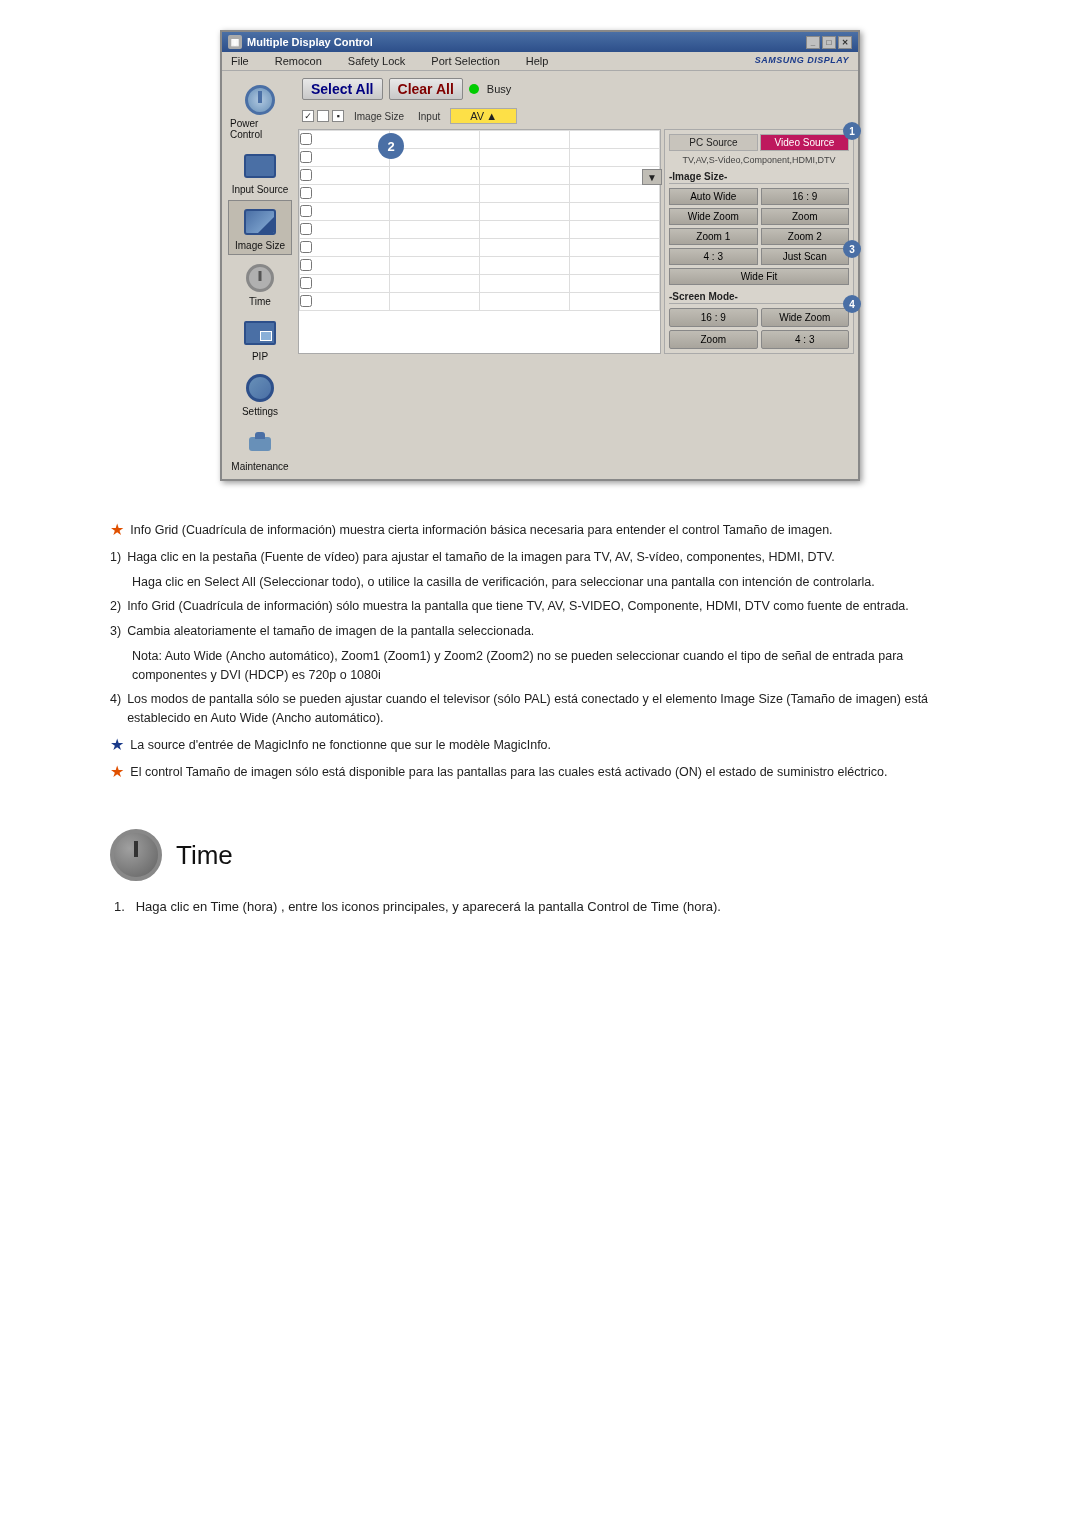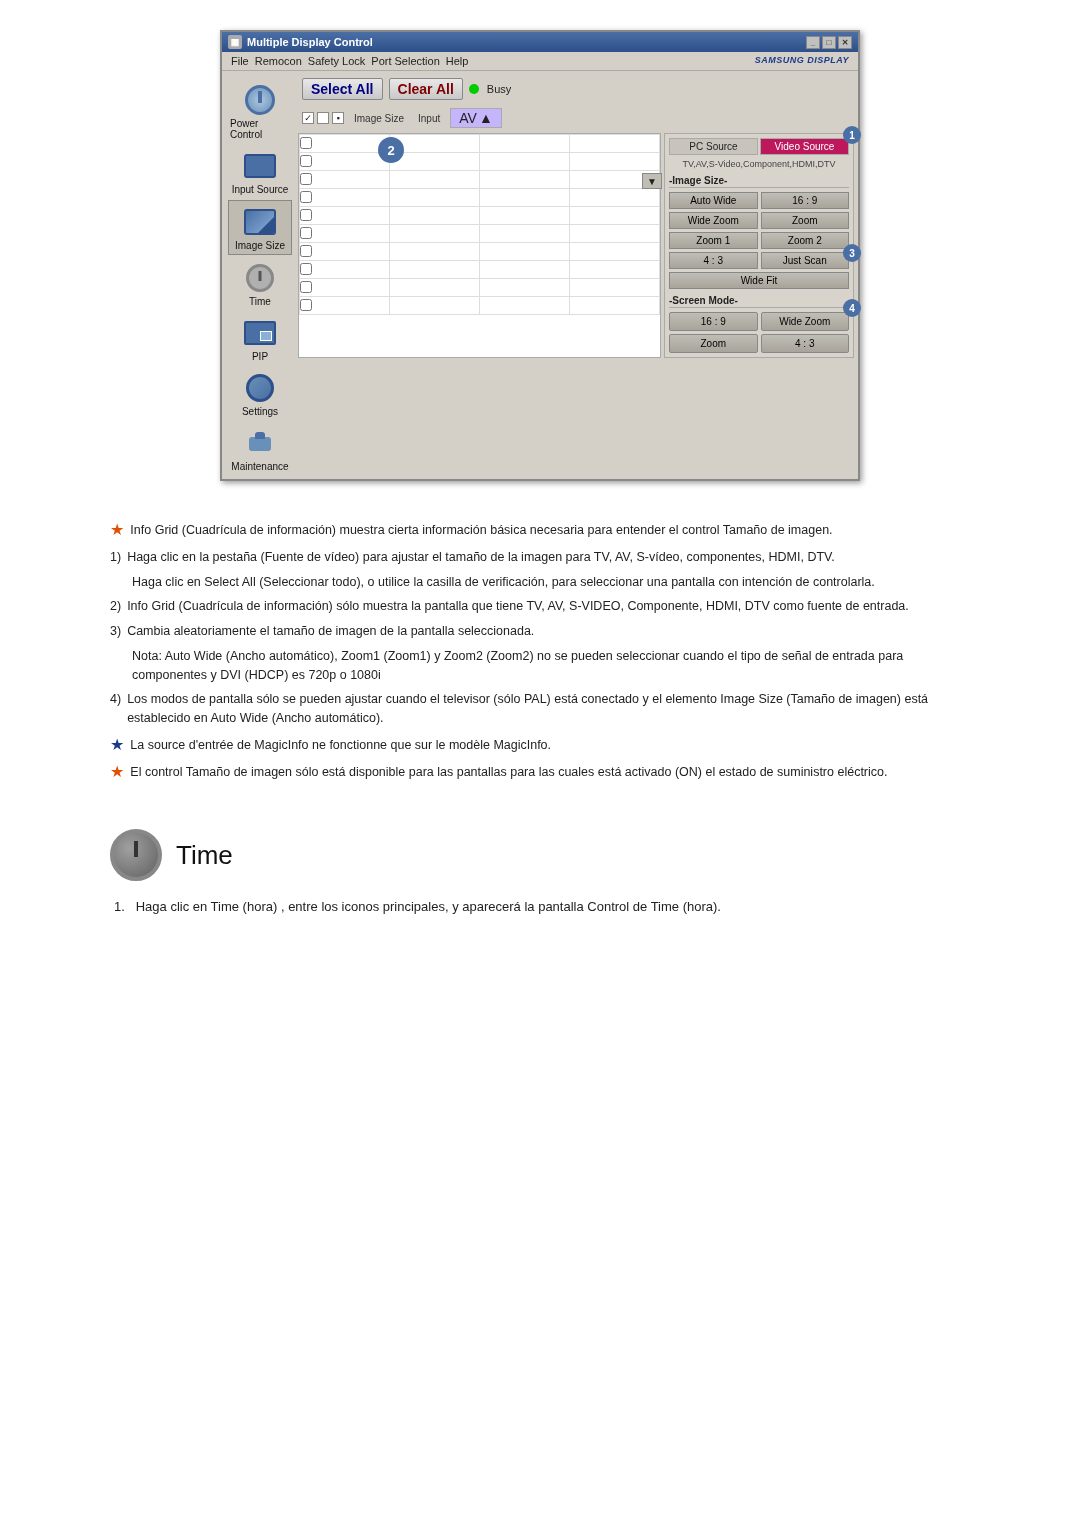--- a/index.html
+++ b/index.html
@@ -54,21 +54,21 @@
       cursor: pointer;
       display: flex; align-items: center; justify-content: center;
       font-size: 8px; color: #333;
     }
 
     .menubar {
       background: #d4d0c8;
       border-bottom: 1px solid #aaa;
       padding: 2px 6px;
       display: flex;
-      gap: 0;
+      gap: 20px;
       font-size: 11px;
     }
     .menubar span {
       cursor: pointer;
       padding: 1px 3px;
     }
     .samsung-logo {
       margin-left: auto;
       font-size: 9px;
       font-style: italic;
@@ -166,24 +166,24 @@
     .grid-header-checks {
       display: flex; gap:3px; align-items:center;
     }
     .chk { width:12px;height:12px;background:#fff;border:1px solid #888;display:flex;align-items:center;justify-content:center;font-size:9px; }
     .col-label {
       font-size: 10px;
       color: #333;
       padding: 0 4px;
     }
     .col-av {
-      font-size: 14px;
-      background: #c4b5fd;
+      font-size: 11px;
+      background: #fde047;
       border: 1px solid #aaa;
-      padding: 1px 8px;
+      padding: 1px 19px;
       display: flex; align-items:center; gap:2px;
     }
 
     .grid-area {
       display: flex;
       gap: 3px;
     }
     .grid-table {
       flex: 1;
       background: #fff;

